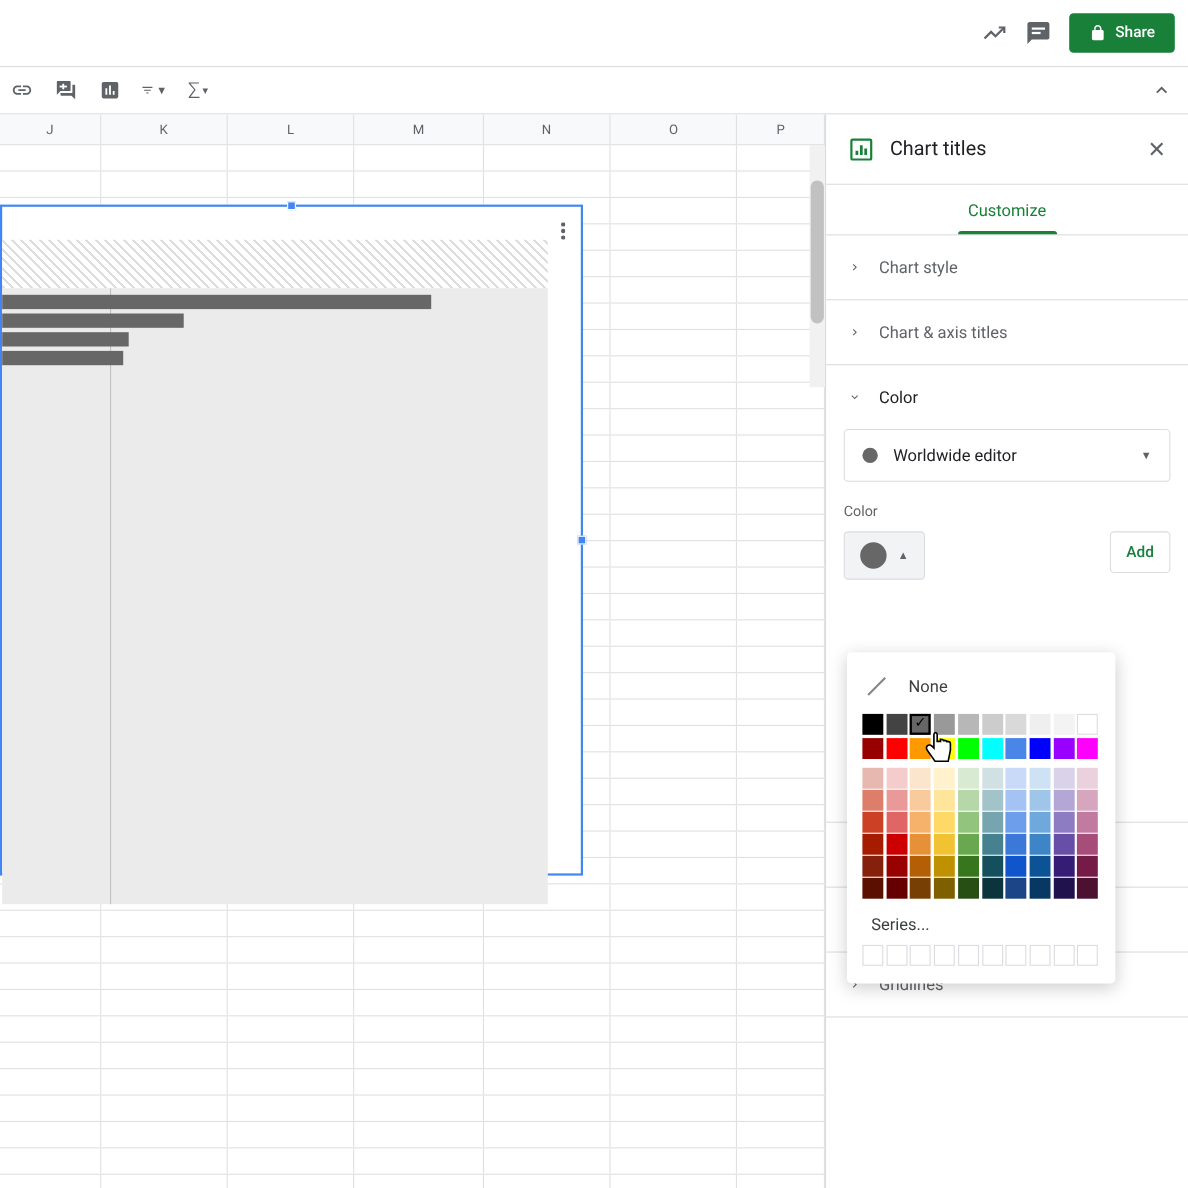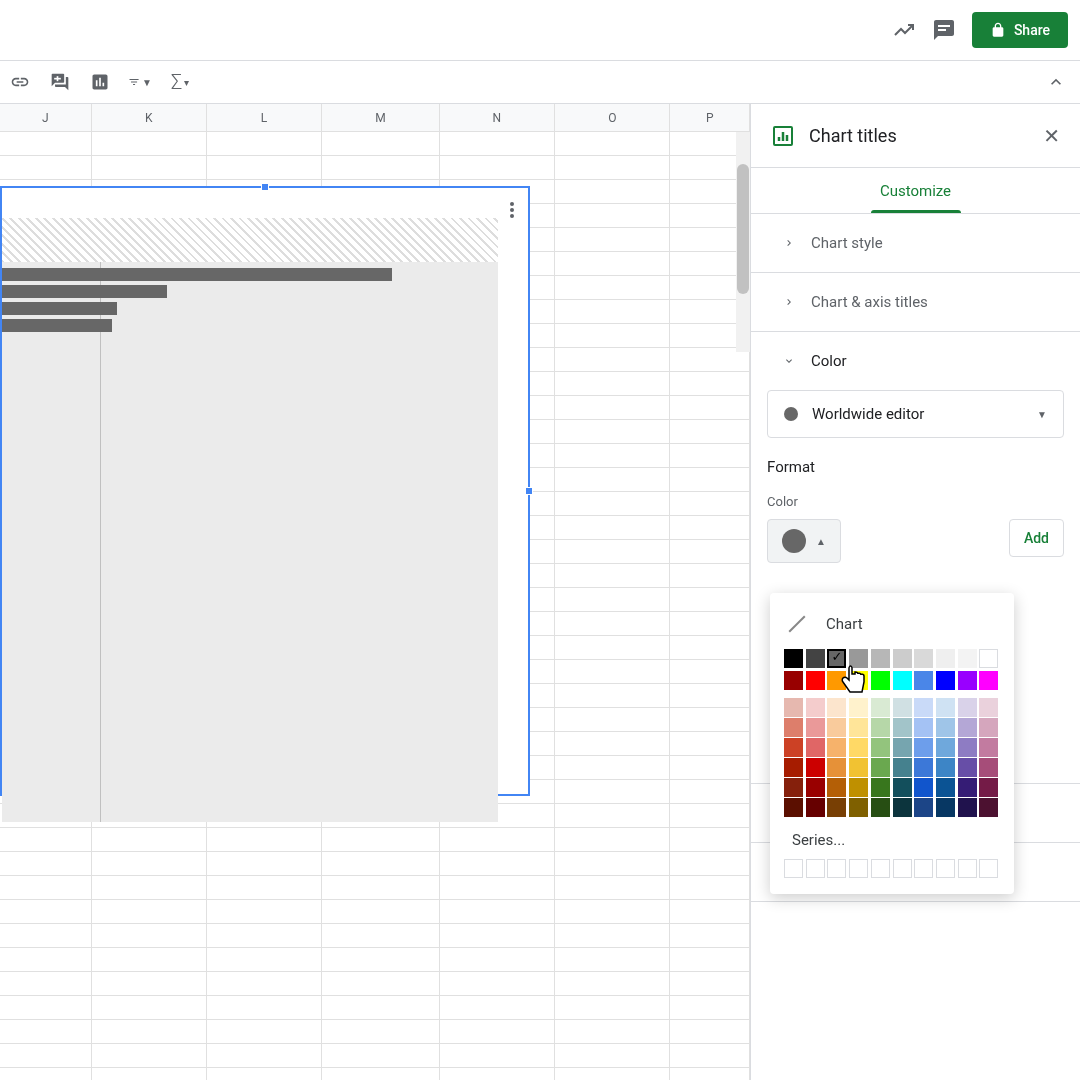--- a/index.html
+++ b/index.html
@@ -39,21 +39,21 @@
     .panel-header-icon { width: 24px; height: 24px; color: #188038; }
     .panel-title { font-size: 18px; color: #202124; flex: 1; }
     .panel-close { color: #5f6368; cursor: pointer; font-size: 20px; }
     
     .tabs { display: flex; height: 46px; border-bottom: 1px solid #dadce0; }
     .tab { flex: 1; display: flex; align-items: center; justify-content: center; font-size: 15px; color: #5f6368; cursor: pointer; position: relative; }
     .tab.active { color: #188038; }
     .tab.active::after { content: ''; position: absolute; bottom: 0; left: 50%; transform: translateX(-50%); width: 90px; height: 3px; background: #188038; border-radius: 3px 3px 0 0; }
     
     .section { border-bottom: 1px solid #dadce0; }
-    .section-header { display: flex; align-items: center; padding: 20px 32px; gap: 16px; cursor: pointer; }
+    .section-header { display: flex; align-items: center; padding: 20px 20px; gap: 16px; cursor: pointer; }
     .section-chevron { width: 12px; height: 12px; color: #5f6368; }
     .section-title { font-size: 15px; color: #5f6368; }
     .section.expanded .section-title { color: #202124; }
     .section-body { padding: 0 16px 20px 16px; }
     
     .series-select { border: 1px solid #dadce0; border-radius: 4px; padding: 14px 16px; display: flex; align-items: center; gap: 14px; cursor: pointer; margin-bottom: 20px; }
     .series-dot { width: 14px; height: 14px; background: #676767; border-radius: 50%; }
     .series-label { flex: 1; font-size: 15px; color: #202124; }
     .series-caret { color: #5f6368; font-size: 10px; }
     
@@ -587,21 +587,20 @@
             <path d="M7.41 8.59L12 13.17l4.59-4.58L18 10l-6 6-6-6 1.41-1.41z"></path>
           </svg>
         <span class="section-title">Color</span>
       </div>
       <div class="section-body">
         <div class="series-select">
           <div class="series-dot"></div>
           <span class="series-label">Worldwide editor</span>
           <span class="series-caret">▼</span>
         </div>
-        <div class="format-label">Format</div>
         <div class="color-label">Color</div>
         <div style="position:relative;">
           <div class="color-button">
             <div class="color-swatch-btn"></div>
             <span style="font-size:10px;color:#5f6368;">▲</span>
           </div>
           <button class="add-button">Add</button>
         </div>
         <div style="height:200px;"></div>
       </div>
@@ -618,27 +617,35 @@
 
     <div class="section">
       <div class="section-header">
         <svg class="section-chevron" viewBox="0 0 24 24" fill="#5f6368">
             <path d="M8.59 16.59L13.17 12 8.59 7.41 10 6l6 6-6 6-1.41-1.41z"></path>
           </svg>
         <span class="section-title">Vertical axis</span>
       </div>
     </div>
 
+    <div class="section">
+      <div class="section-header">
+        <svg class="section-chevron" viewBox="0 0 24 24" fill="#5f6368">
+            <path d="M8.59 16.59L13.17 12 8.59 7.41 10 6l6 6-6 6-1.41-1.41z"></path>
+          </svg>
+        <span class="section-title">Gridlines</span>
+      </div>
+    </div>
   </div>
 </div>
 
 <div class="color-picker-popup">
   <div class="picker-none">
     <div class="picker-none-icon"></div>
-    <span class="picker-none-text">Chart</span>
+    <span class="picker-none-text">None</span>
   </div>
   <div class="swatch-grid" id="gray-row">
       <div class="swatch" style="background: rgb(0, 0, 0);"></div>
       <div class="swatch" style="background: rgb(67, 67, 67);"></div>
       <div class="swatch selected" style="background: rgb(102, 102, 102);"></div>
       <div class="swatch" style="background: rgb(153, 153, 153);"></div>
       <div class="swatch" style="background: rgb(183, 183, 183);"></div>
       <div class="swatch" style="background: rgb(204, 204, 204);"></div>
       <div class="swatch" style="background: rgb(217, 217, 217);"></div>
       <div class="swatch" style="background: rgb(239, 239, 239);"></div>

